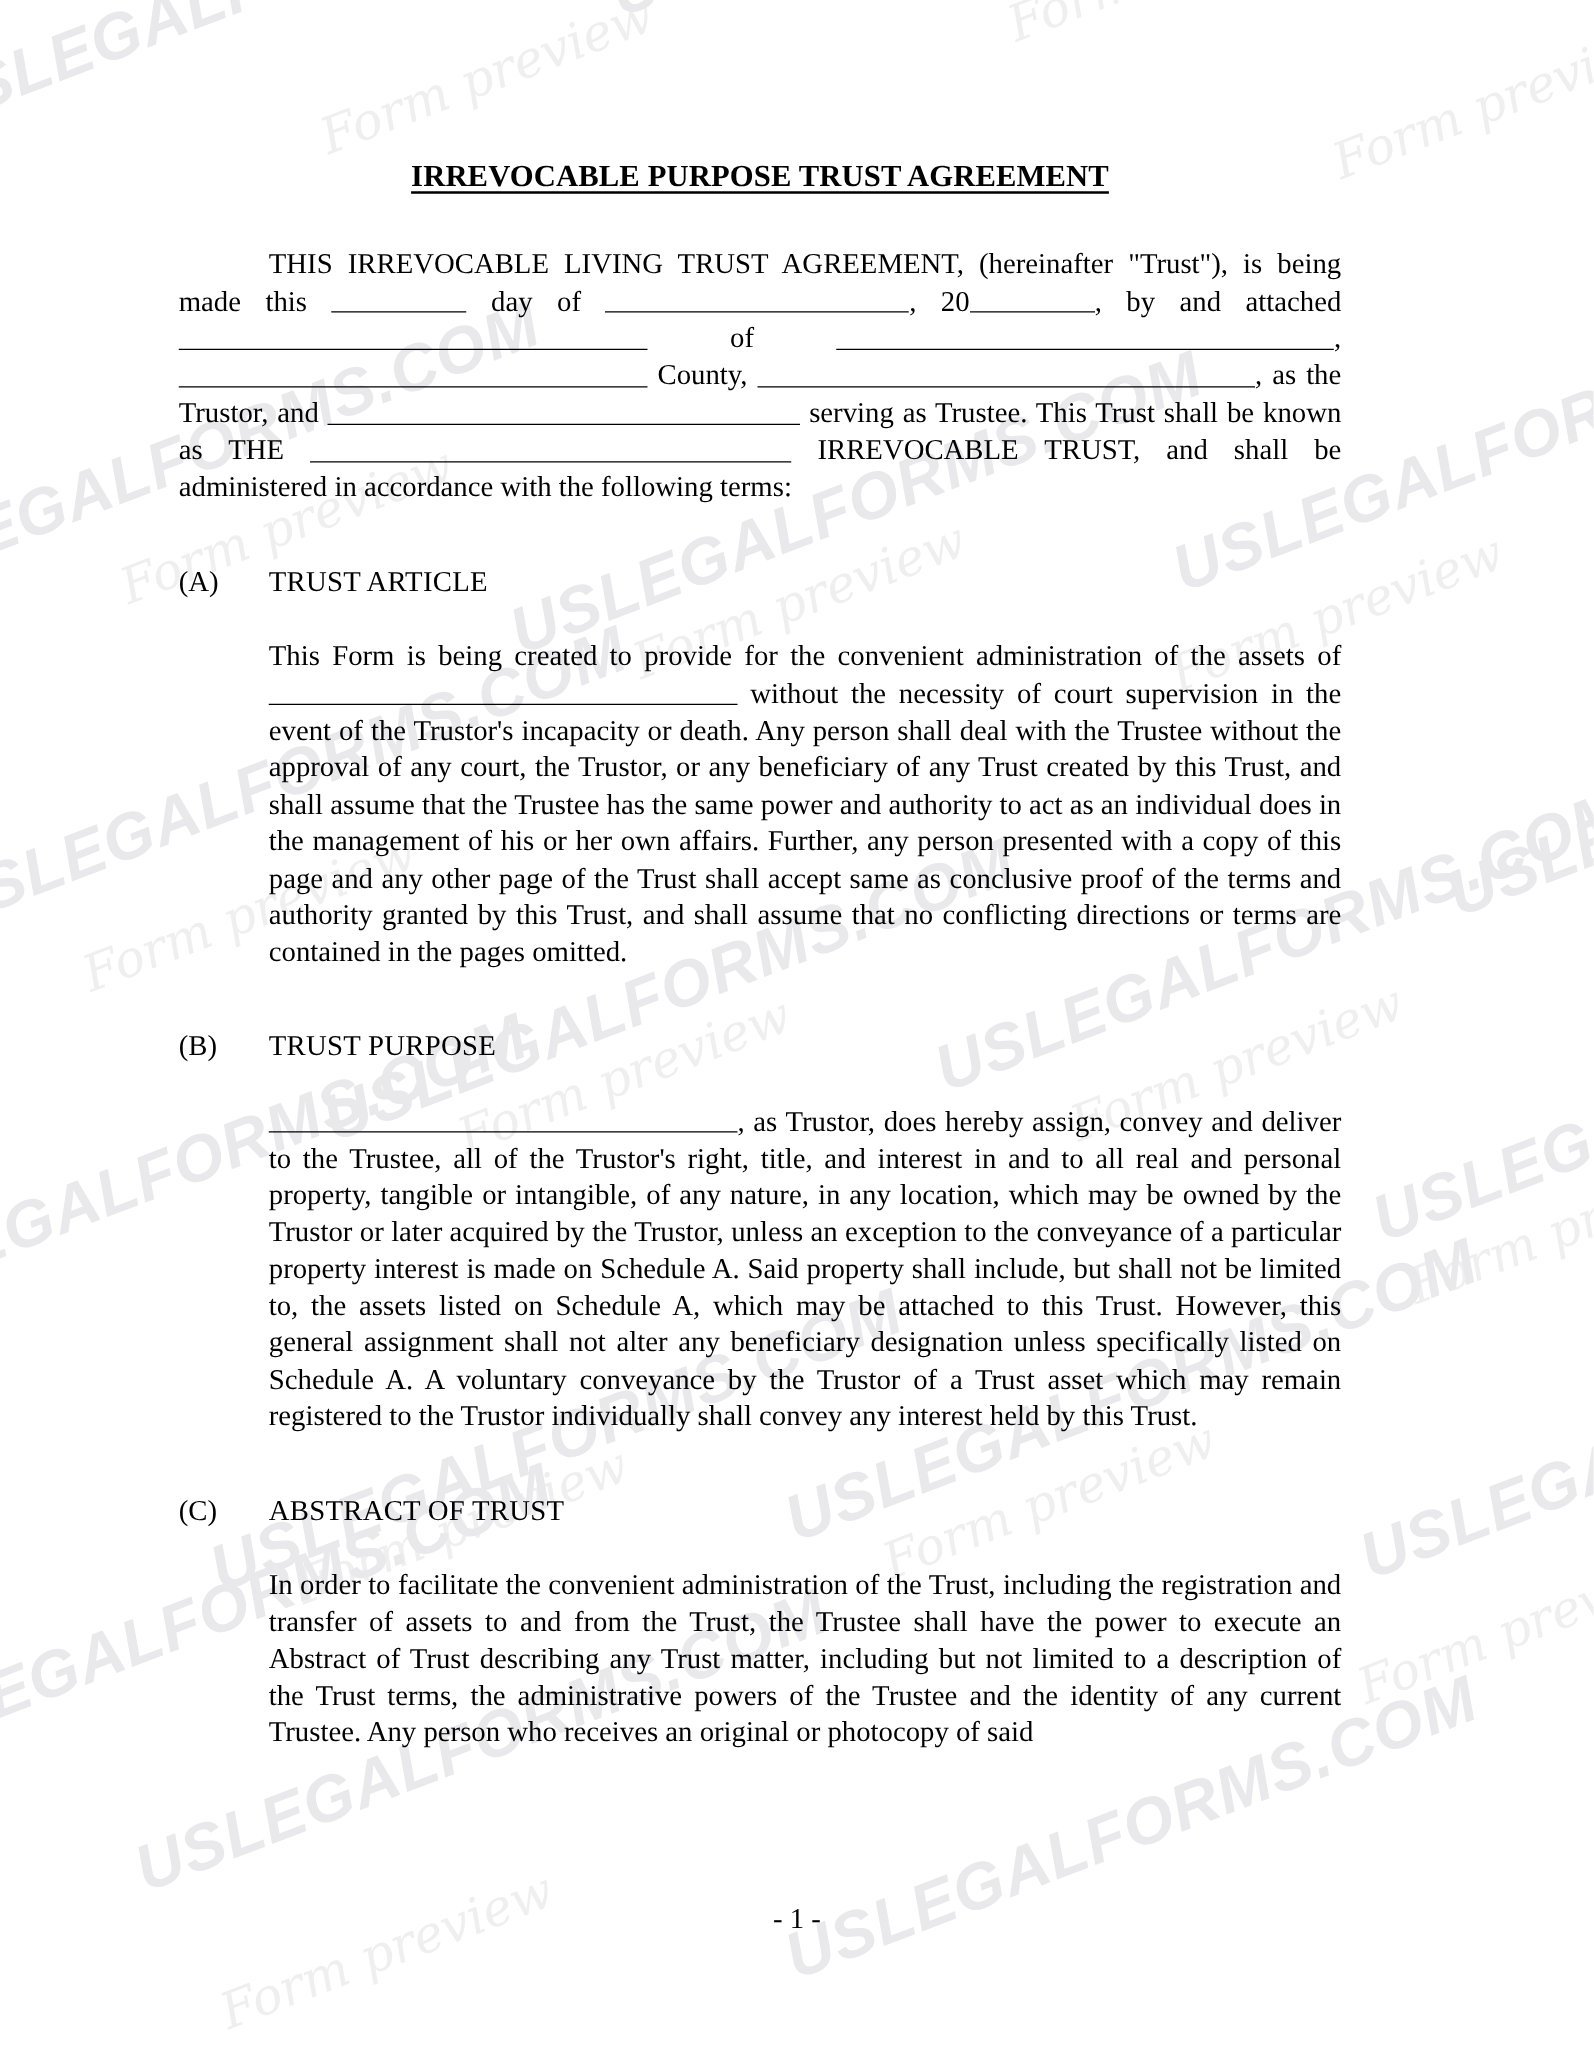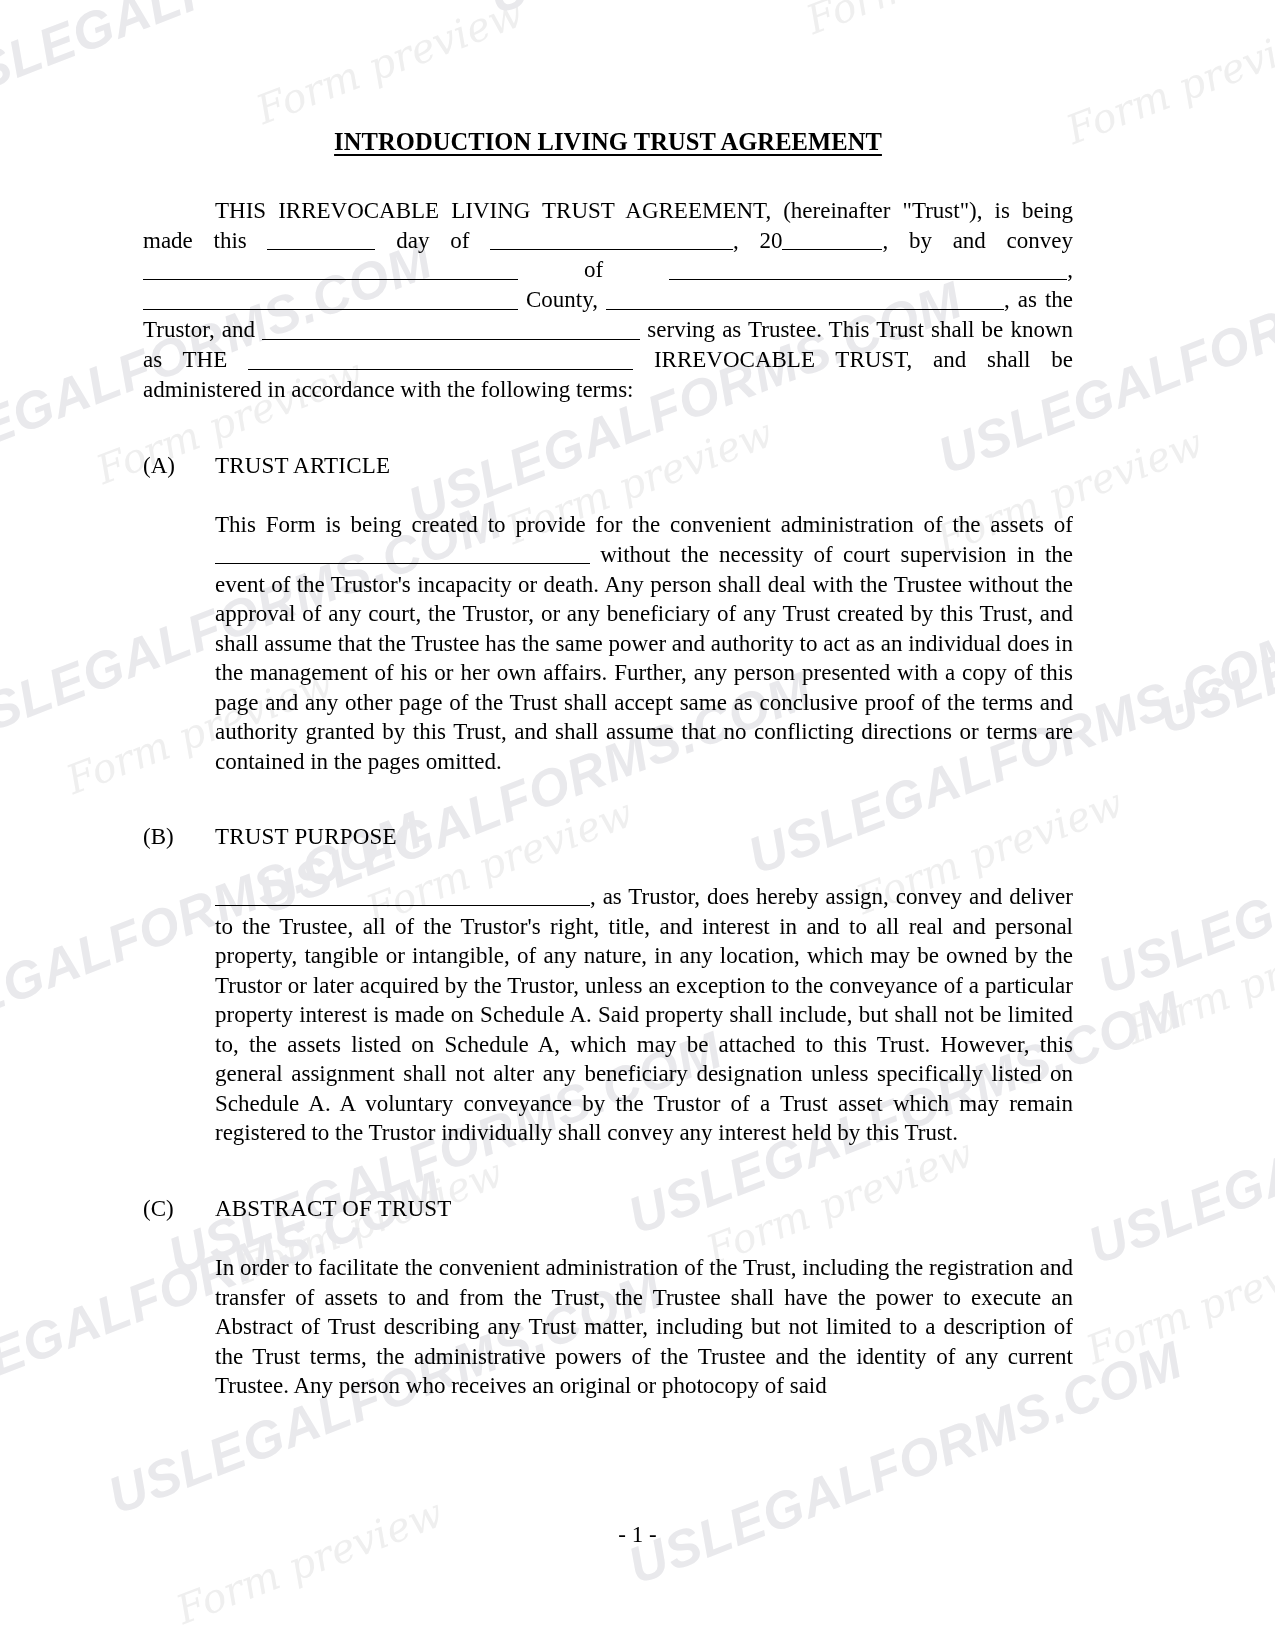--- a/index.html
+++ b/index.html
@@ -183,26 +183,26 @@
 
     <div class="wm wm-brand" style="left:100px;  top:1470px;">USLEGALFORMS.COM</div>
     <div class="wm wm-preview" style="left:170px; top:1590px;">Form preview</div>
 
     <div class="wm wm-brand" style="left:620px;  top:1540px;">USLEGALFORMS.COM</div>
     <div class="wm wm-brand" style="left:-120px; top:1370px;">USLEGALFORMS.COM</div>
   </div>
 
   <div class="content">
 
-    <div class="doc-title">INTRODUCTION LIVING TRUST AGREEMENT</div>
+    <div class="doc-title">IRREVOCABLE PURPOSE TRUST AGREEMENT</div>
 
     <p class="body indent"><span>THIS IRREVOCABLE LIVING TRUST AGREEMENT, (hereinafter "Trust"), is being made this</span>
       <span class="blank b-day"></span>
       <span>day of</span>
-      <span class="blank b-month"></span><span>, 20</span><span class="blank b-year"></span><span>, by and convey</span>
+      <span class="blank b-month"></span><span>, 20</span><span class="blank b-year"></span><span>, by and attached</span>
       <span class="blank b-wide"></span>
       <span>of</span>
       <span class="blank b-long"></span><span>,</span>
       <span class="blank b-wide"></span>
       <span>County,</span>
       <span class="blank b-long"></span><span>, as the Trustor, and</span>
       <span class="blank b-addr"></span>
       <span>serving as Trustee.  This Trust shall be known as THE</span>
       <span class="blank b-name"></span>
       <span>IRREVOCABLE TRUST, and shall be administered in accordance with the following terms:</span>

